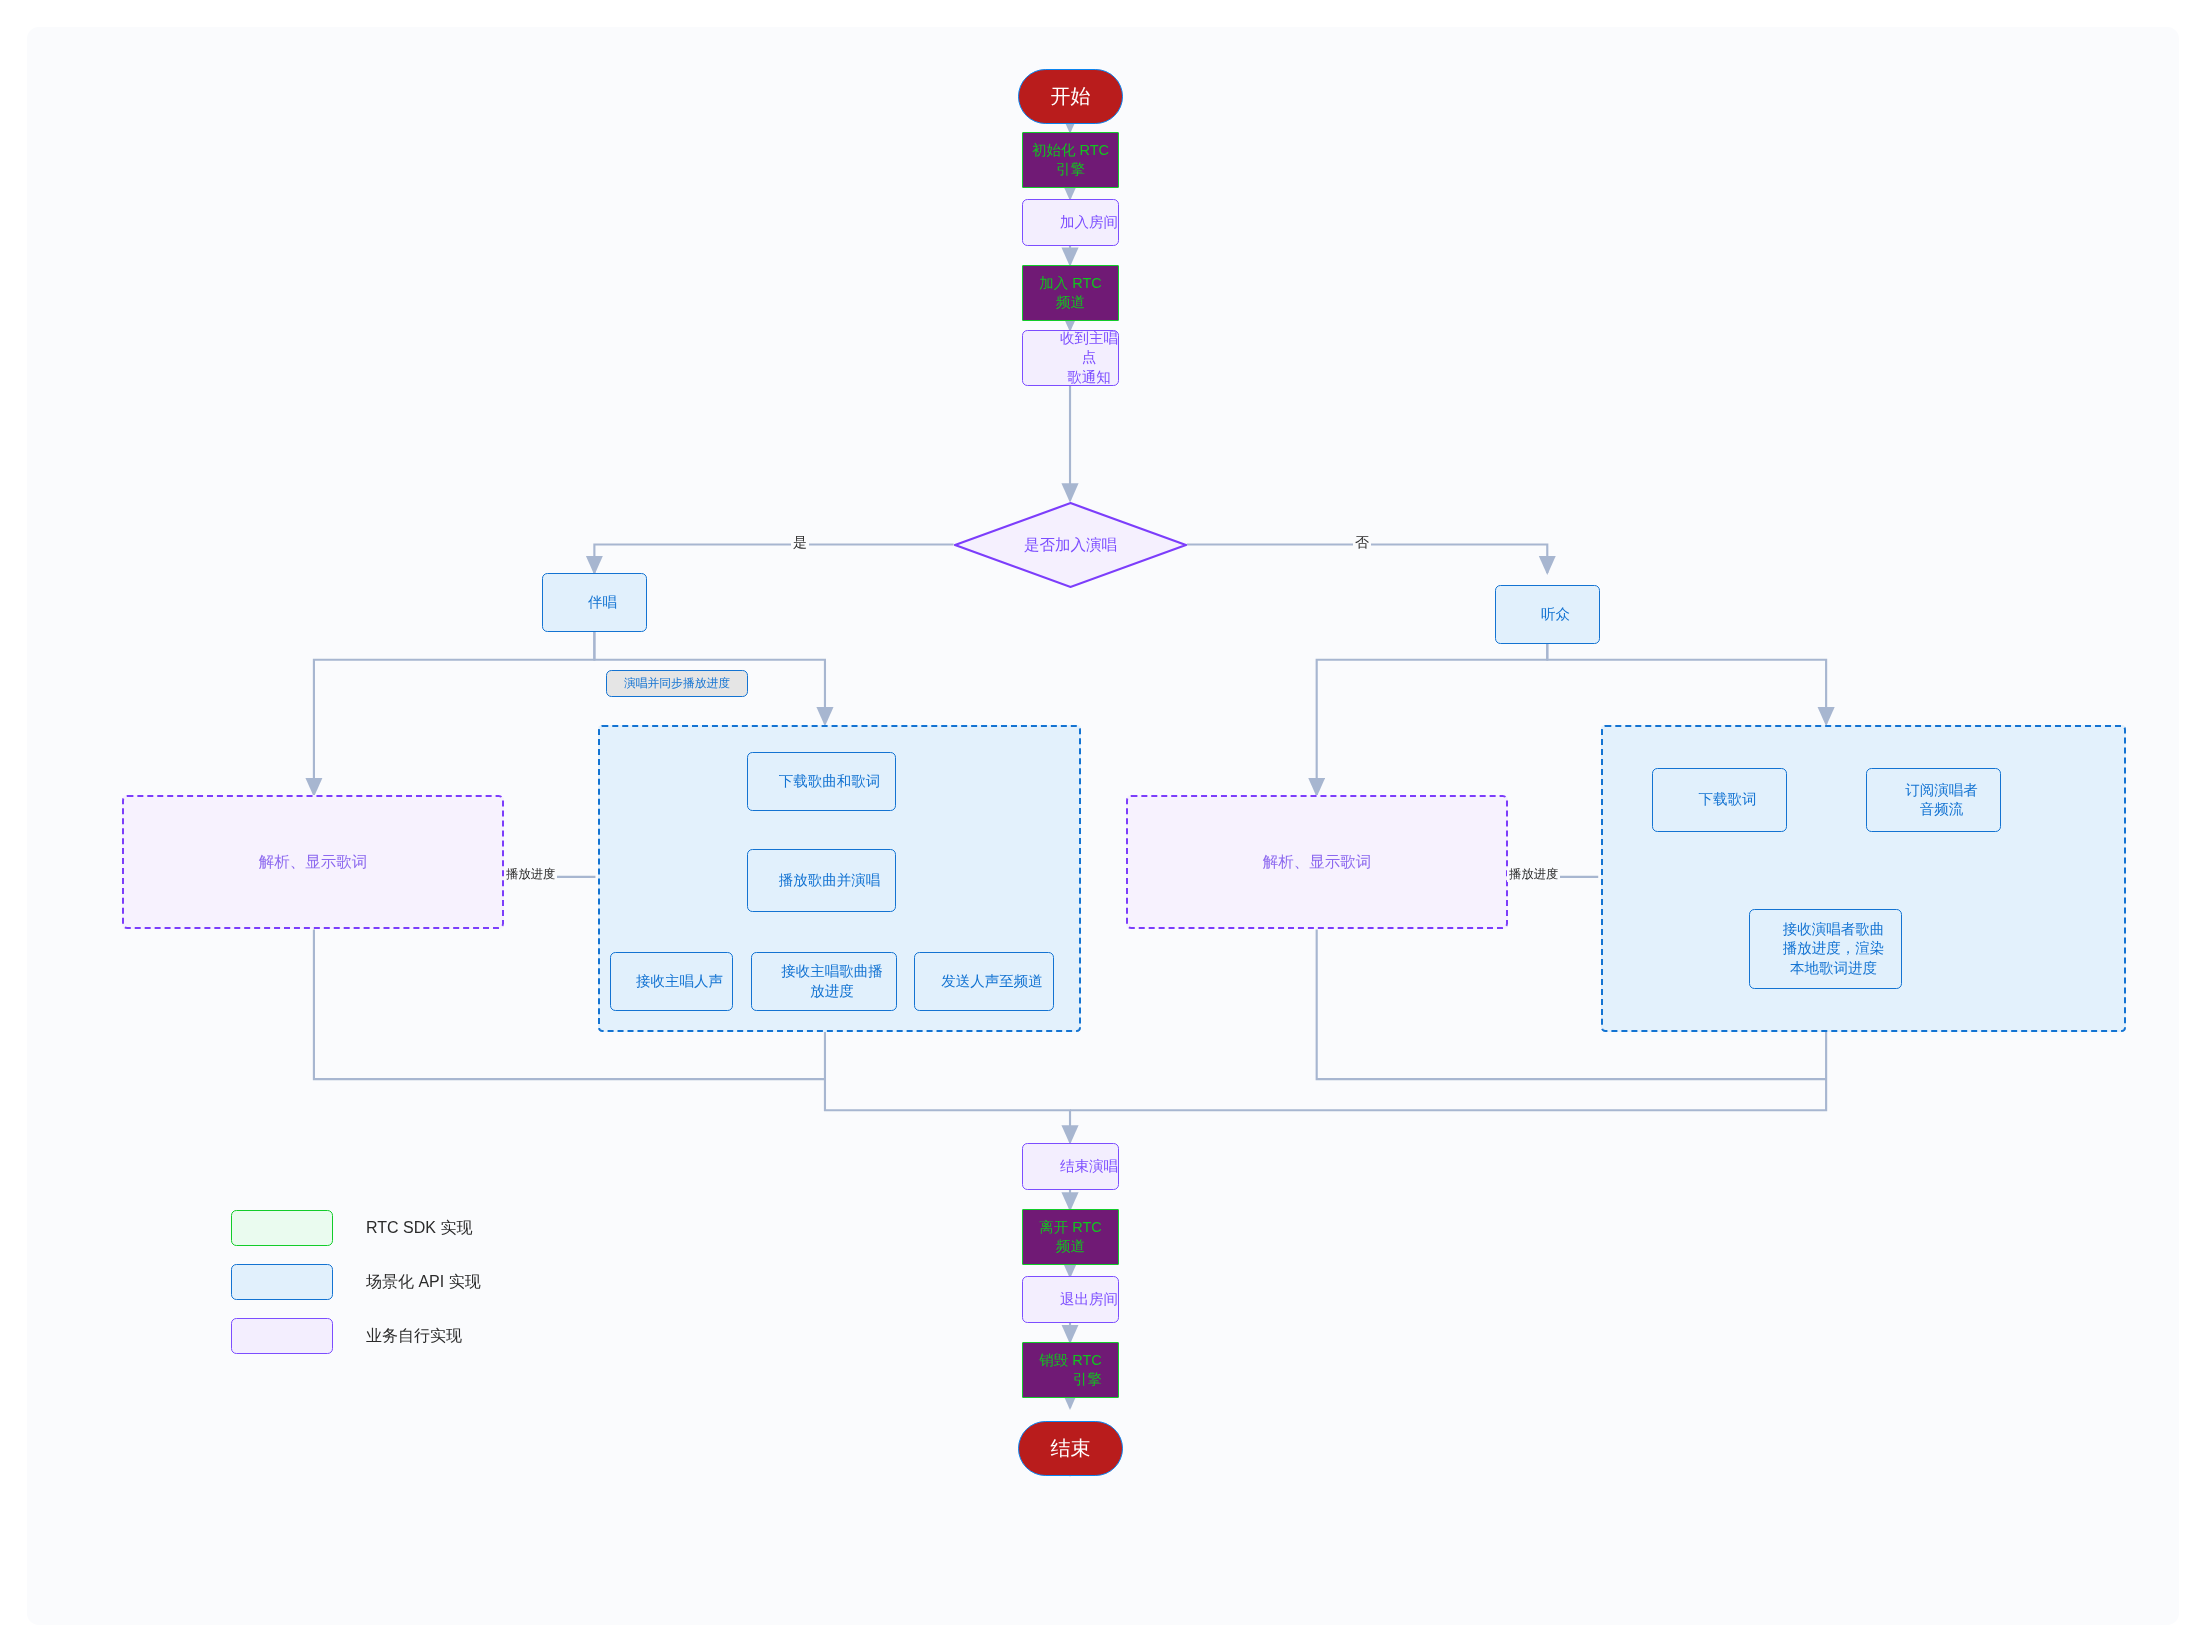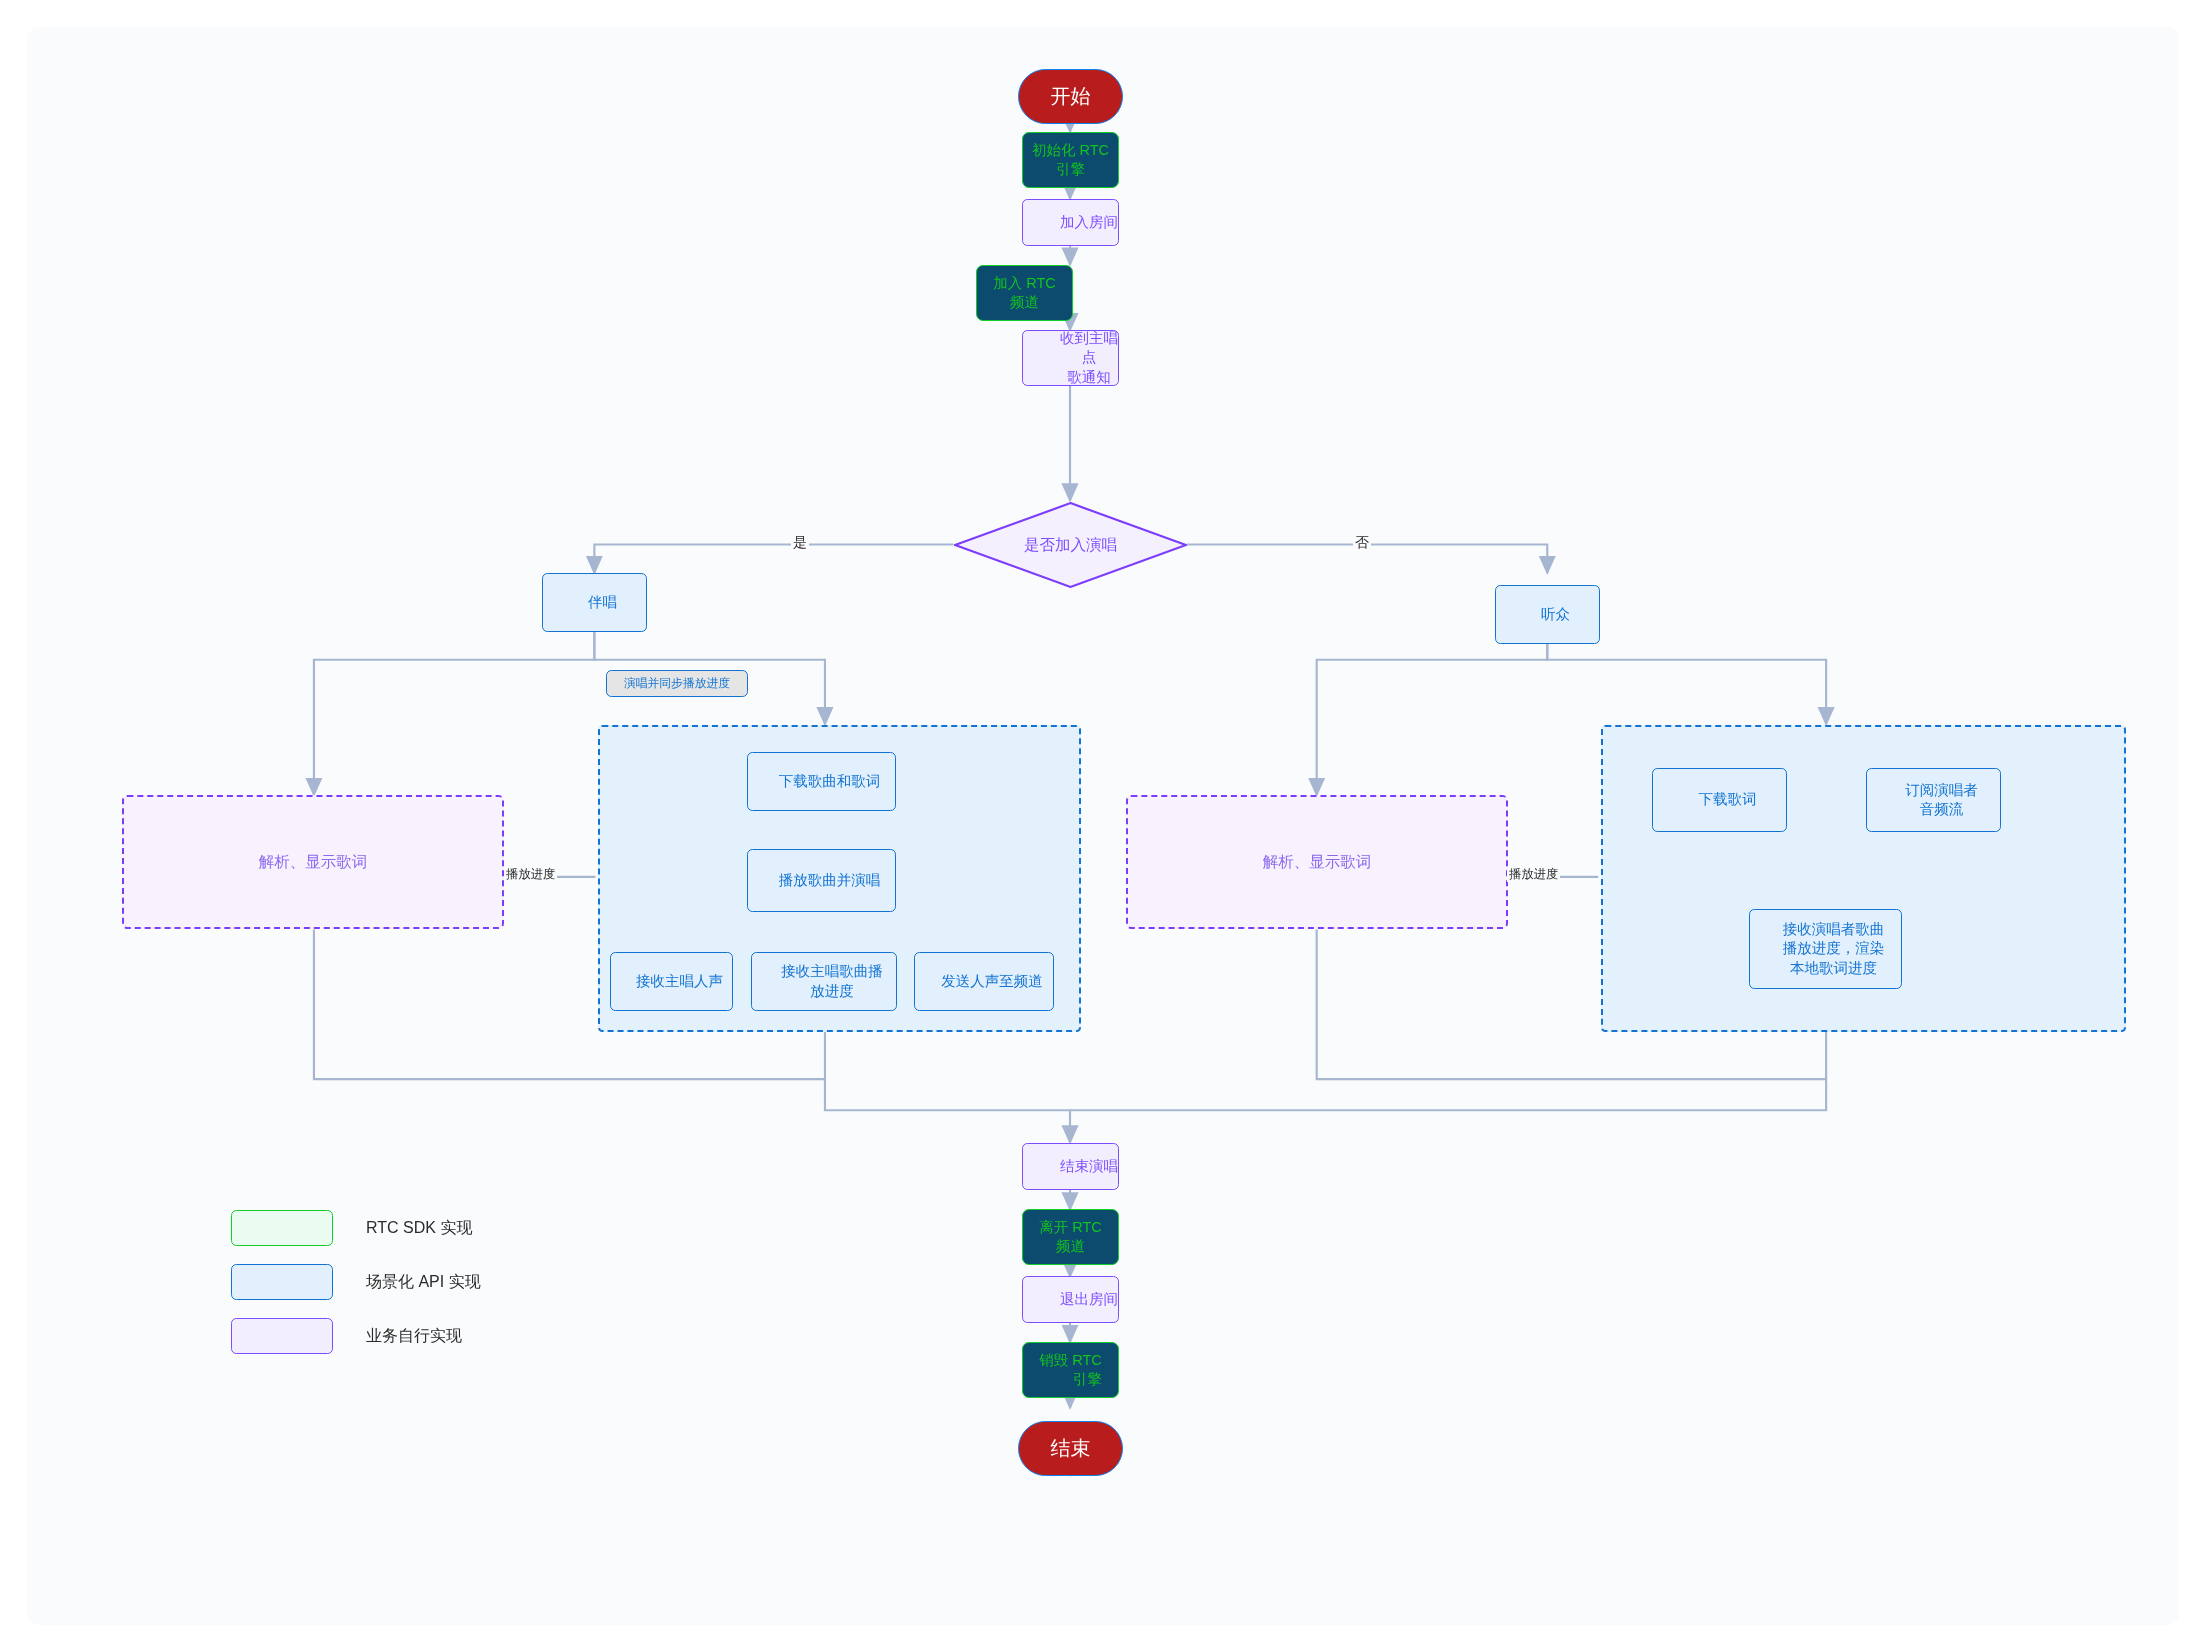--- a/index.html
+++ b/index.html
@@ -54,24 +54,24 @@
   .n-term {
     background: #b91c1c;
     color: #ffffff;
     border-radius: 536px;
     font-size: 20px;
     border: 1.1px solid #0a84f0;
   }
 
   
   .n-sdk {
-    background: #0c4a6e;
+    background: #701a75;
     border: 1.6px solid #12cc2a;
     color: #12c41f;
-    border-radius: 7px;
+    border-radius: 1px;
     font-size: 14.5px;
   }
 
   
   .n-api {
     background: #e1f0fc;
     border: 1.6px solid #1373d2;
     color: #1373d2;
     border-radius: 5.4px;
     font-size: 14.5px;
@@ -255,21 +255,21 @@
 
     <div class="node n-sdk" style="left:995px; top:105px; width:97px; height:56px;">
       <span>初始化 RTC
 引擎</span>
     </div>
 
     <div class="node n-biz" style="left:995px; top:172px; width:97px; height:47px;">
       <span>加入房间</span>
     </div>
 
-    <div class="node n-sdk" style="left:949px; top:238px; width:97px; height:56px;">
+    <div class="node n-sdk" style="left:995px; top:238px; width:97px; height:56px;">
       <span>加入 RTC
 频道</span>
     </div>
 
     <div class="node n-biz" style="left:995px; top:303px; width:97px; height:56px;">
       <span>收到主唱点
 歌通知</span>
     </div>
 
     <div class="node n-dec" style="left:927px; top:475px; width:233px; height:86px;">

